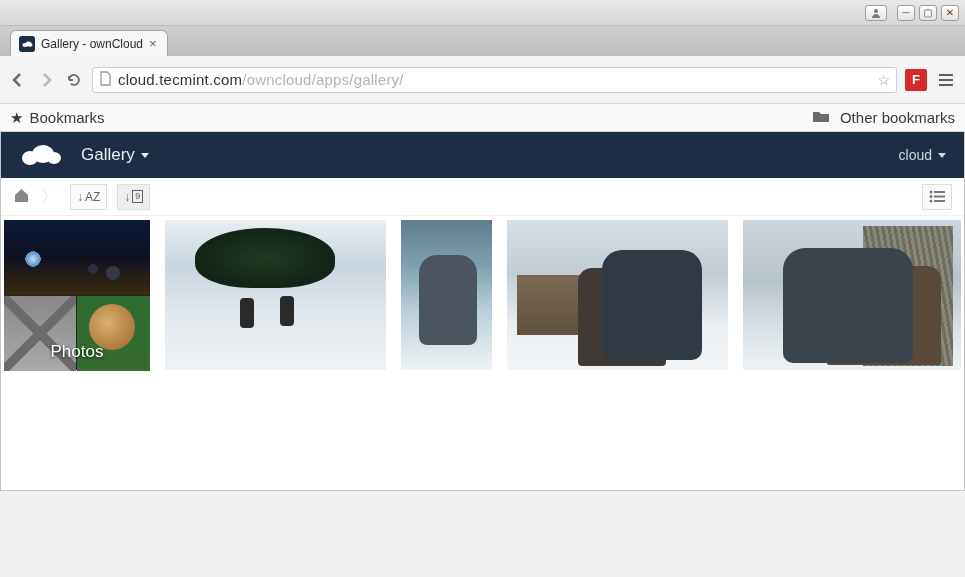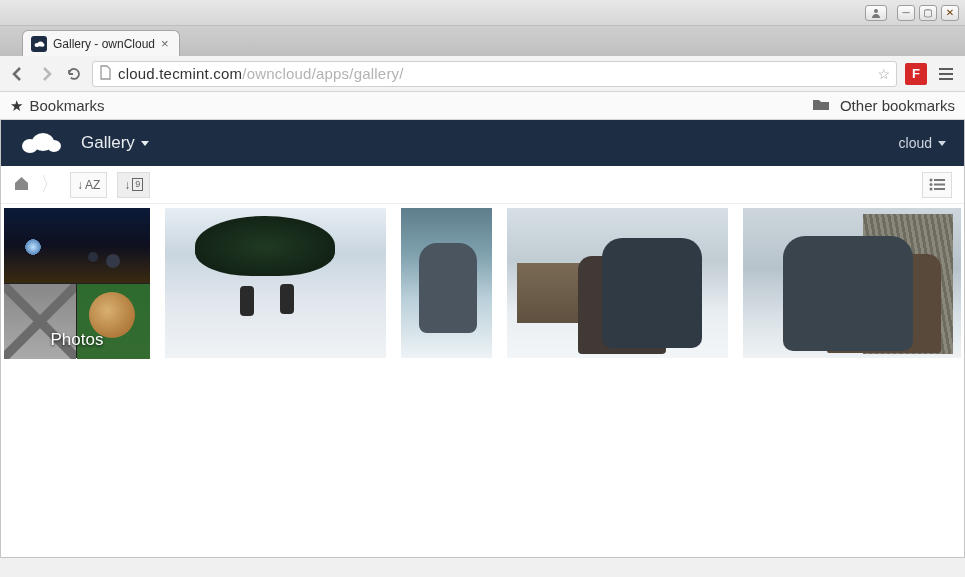--- a/index.html
+++ b/index.html
@@ -5,47 +5,47 @@
   * { box-sizing: border-box; margin: 0; padding: 0; }
   body { font-family: "Helvetica Neue", Arial, sans-serif; font-size: 14px; background: #f0f0f0; width: 965px; height: 577px; overflow: hidden; }
 
   
   .window-chrome { height: 26px; background: linear-gradient(#e8e8e8,#d6d6d6); border-bottom:1px solid #bdbdbd; display:flex; justify-content:flex-end; align-items:center; padding:0 6px; gap:4px;}
   .win-btn { width:18px; height:16px; border:1px solid #9e9e9e; border-radius:3px; background:linear-gradient(#fdfdfd,#e2e2e2); display:flex; align-items:center; justify-content:center; font-size:10px; color:#555; }
   .win-btn.user { width:22px; margin-right:6px;}
   .win-btn.close { color:#6b3d00;}
 
   
-  .tab-strip { height:30px; background: linear-gradient(#cfcfcf,#bfbfbf); display:flex; align-items:flex-end; padding-left:22px;}
+  .tab-strip { height:30px; background: linear-gradient(#cfcfcf,#bfbfbf); display:flex; align-items:flex-end; padding-left:10px;}
   .tab { height:26px; background:#f7f7f7; border:1px solid #a5a5a5; border-bottom:none; border-top-left-radius:6px; border-top-right-radius:6px; display:flex; align-items:center; padding:0 10px 0 8px; gap:6px; max-width:180px;}
   .favicon { width:16px; height:16px; background:#1d2d44; border-radius:3px; display:flex; align-items:center; justify-content:center;}
   .favicon svg { width:12px; height:8px;}
   .tab-title { font-size:12px; color:#2b2b2b; white-space:nowrap; overflow:hidden; text-overflow:ellipsis;}
   .tab-close { color:#666; font-size:13px; }
 
   
-  .addr-bar { height:36px; background:#f3f3f3; border-bottom:1px solid #d5d5d5; display:flex; align-items:center; padding:0 8px; gap:8px;}
+  .addr-bar { height:48px; background:#f3f3f3; border-bottom:1px solid #d5d5d5; display:flex; align-items:center; padding:0 8px; gap:8px;}
   .nav-icn { width:20px; height:20px; display:flex; align-items:center; justify-content:center; color:#6c6c6c;}
   .nav-icn.disabled { color:#b8b8b8;}
   .addr-field { flex:1; height:26px; border:1px solid #cfcfcf; border-radius:3px; background:#fff; display:flex; align-items:center; padding:0 6px; gap:6px;}
   .addr-field .page-icon { color:#9a9a9a; }
   .url { font-size:15px; color:#333; letter-spacing:.2px;}
   .url .muted { color:#b3b3b3;}
   .star { color:#9a9a9a; margin-left:auto;}
   .ext-btn { width:22px; height:22px; background:#d62828; color:#fff; display:flex; align-items:center; justify-content:center; font-weight:bold; font-size:13px; border-radius:2px;}
   .menu-icn { width:22px; height:22px; display:flex; align-items:center; justify-content:center; color:#5d5d5d;}
 
   
   .bookmarks-bar { height:28px; background:#fafafa; border-bottom:1px solid #d5d5d5; display:flex; align-items:center; padding:0 10px; color:#3a3a3a; font-size:15px;}
   .bookmarks-bar .bk-left { display:flex; align-items:center; gap:6px;}
   .bookmarks-bar .bk-right { margin-left:auto; display:flex; align-items:center; gap:10px; color:#3a3a3a;}
   .folder-icn { color:#6b6b6b;}
 
   
-  .oc-container { background:#fff; border:1px solid #c5c5c5; border-top:none; height:438px; display:flex; flex-direction:column;}
+  .oc-container { background:#fff; border:1px solid #c5c5c5; border-top:none; height:359px; display:flex; flex-direction:column;}
   .oc-header { height:46px; background:#1d2d44; color:#d7dde5; display:flex; align-items:center; padding:0 18px;}
   .oc-logo { margin-right:18px;}
   .app-switch { display:flex; align-items:center; gap:6px; color:#e8ecef; font-size:17px;}
   .oc-user { margin-left:auto; display:flex; align-items:center; gap:6px; font-size:14px; color:#cfd6de;}
   .caret { width:0;height:0;border-left:4px solid transparent;border-right:4px solid transparent;border-top:5px solid currentColor;}
 
   
   .oc-toolbar { height:38px; border-bottom:1px solid #eee; display:flex; align-items:center; padding:0 12px; gap:10px;}
   .crumb-home { color:#888; }
   .crumb-sep { color:#ddd; font-size:20px;}

